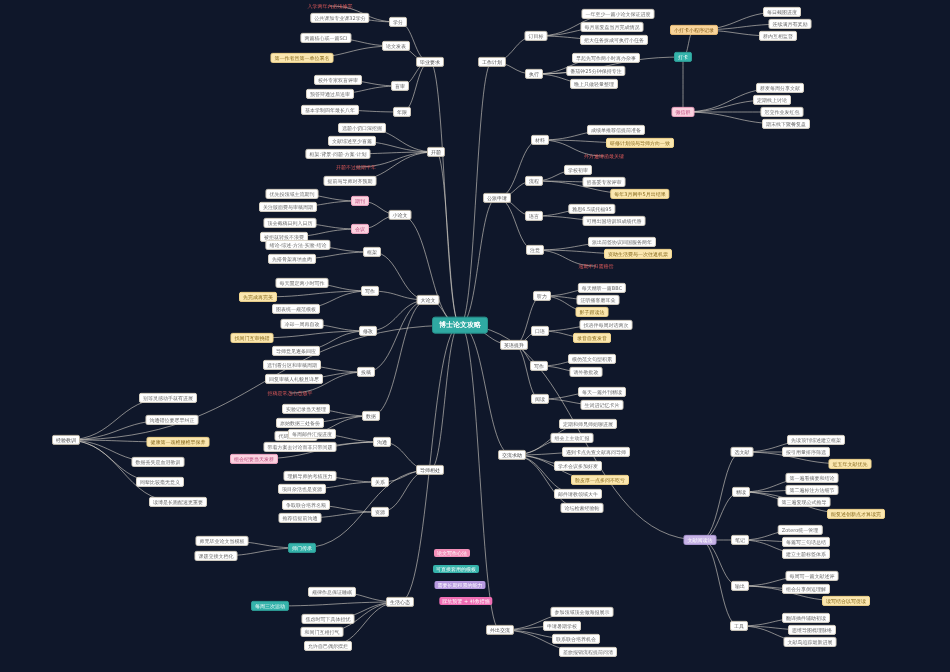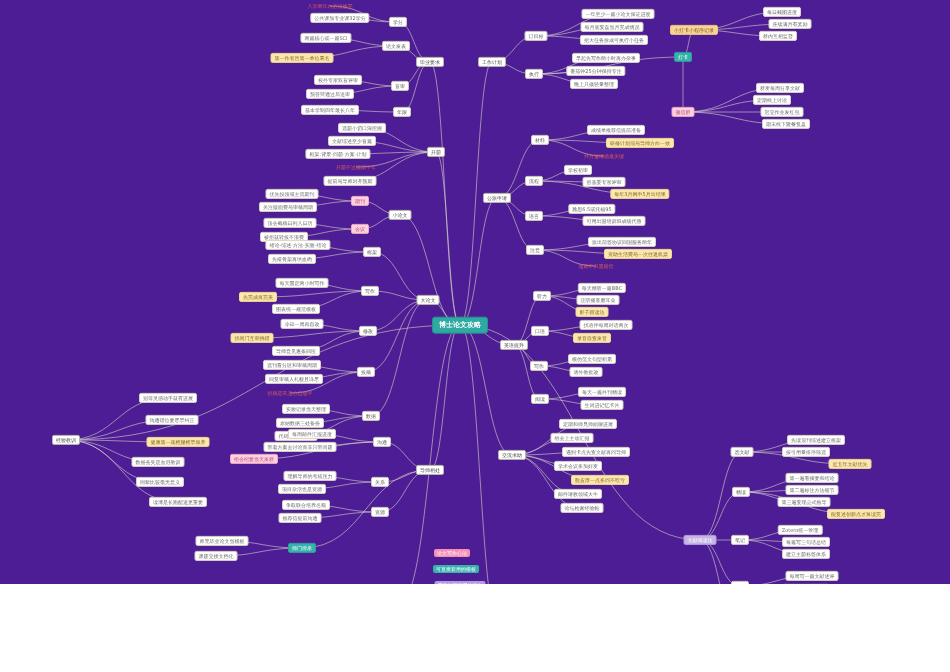--- a/index.html
+++ b/index.html
@@ -1,16 +1,16 @@
 <!DOCTYPE html>
 <html><head>
 <meta charset="utf-8">
 <style>
   html,body{margin:0;padding:0;background:#ffffff;}
-  .canvas{position:relative;width:950px;height:584px;background:#4c1d95;overflow:hidden;
+  .canvas{position:relative;width:950px;height:672px;background:#0f172a;overflow:hidden;
           font-family:"DejaVu Sans",sans-serif;}
   #edges{position:absolute;left:0;top:0;width:950px;height:672px;}
   .edge{fill:none;stroke:#d8d3ca;stroke-width:0.6;}
   .node{position:absolute;transform:translate(-50%,-50%);white-space:nowrap;
         font-size:5px;line-height:1.25;padding:1px 3px;border-radius:2px;
         background:#ffffff;border:1px solid #d9d2c4;color:#6b6b6b;}
   .node.sub{border-color:#cfc8ba;color:#5f5f5f;}
   .node.branch{border-color:#bdb5a6;color:#4f4f4f;}
   .node.yellow{background:#fbe7b0;border:1px solid #f3d68c;color:#86691c;}
   .node.orange{background:#f8d49b;border:1px solid #efc179;color:#7a5512;}

